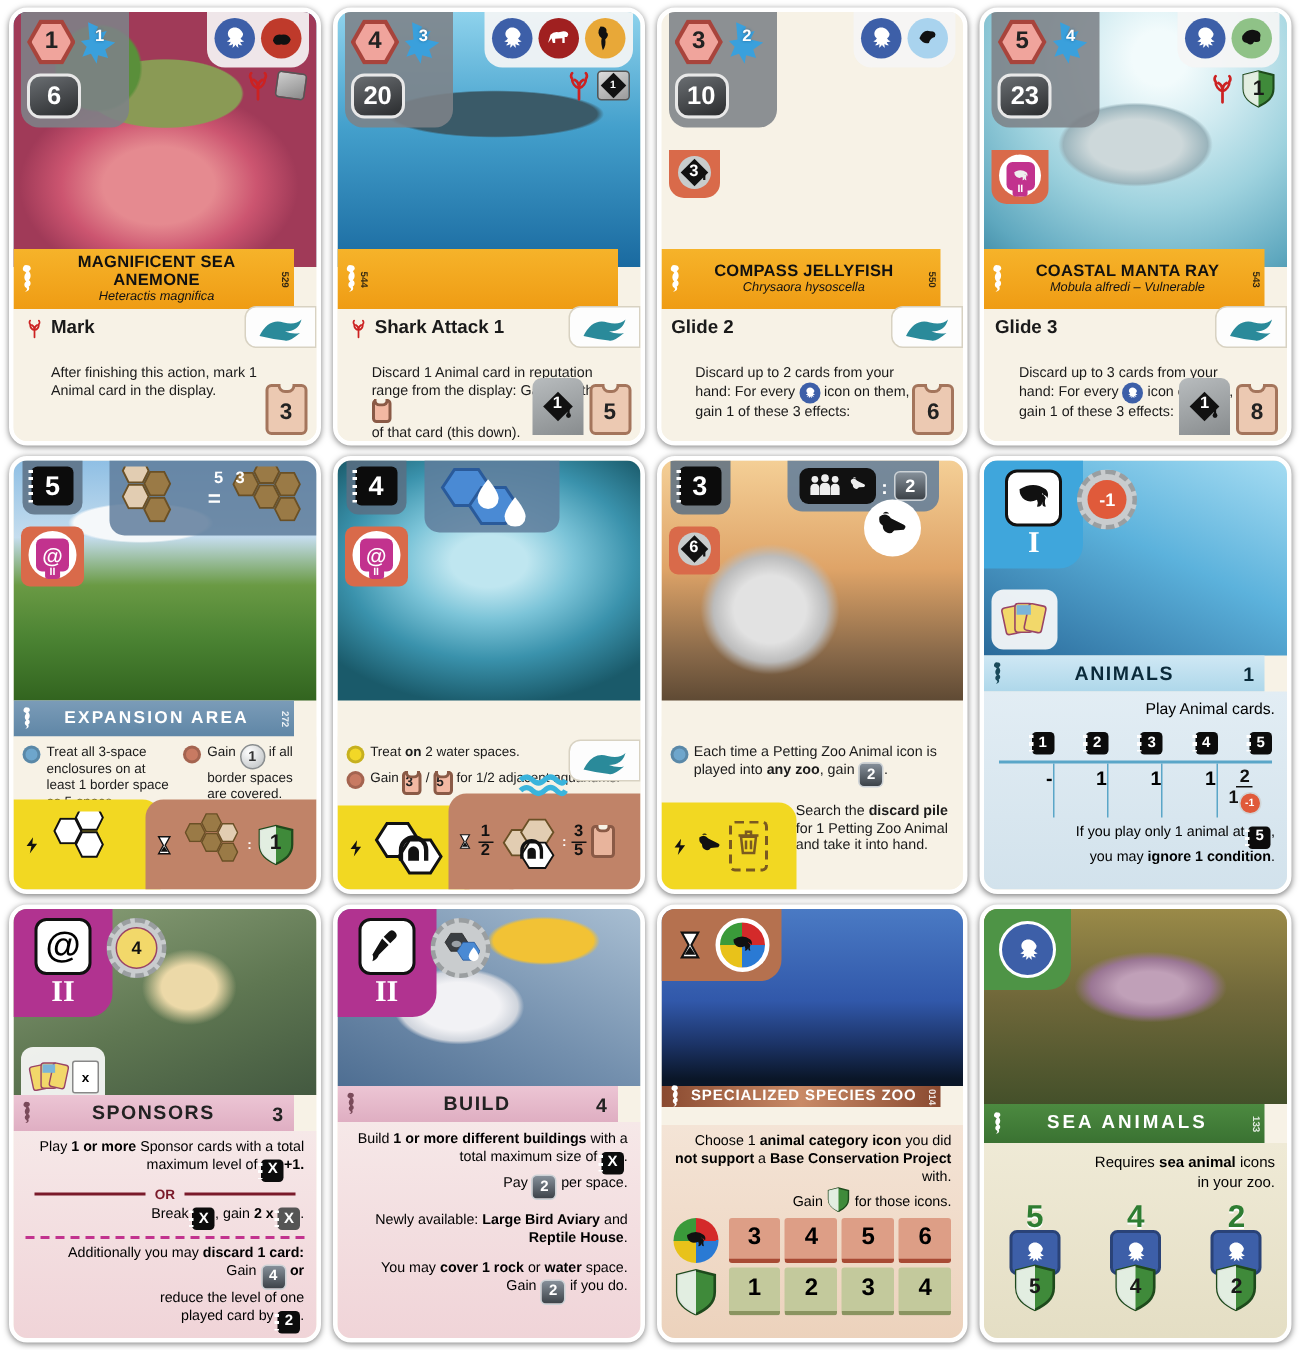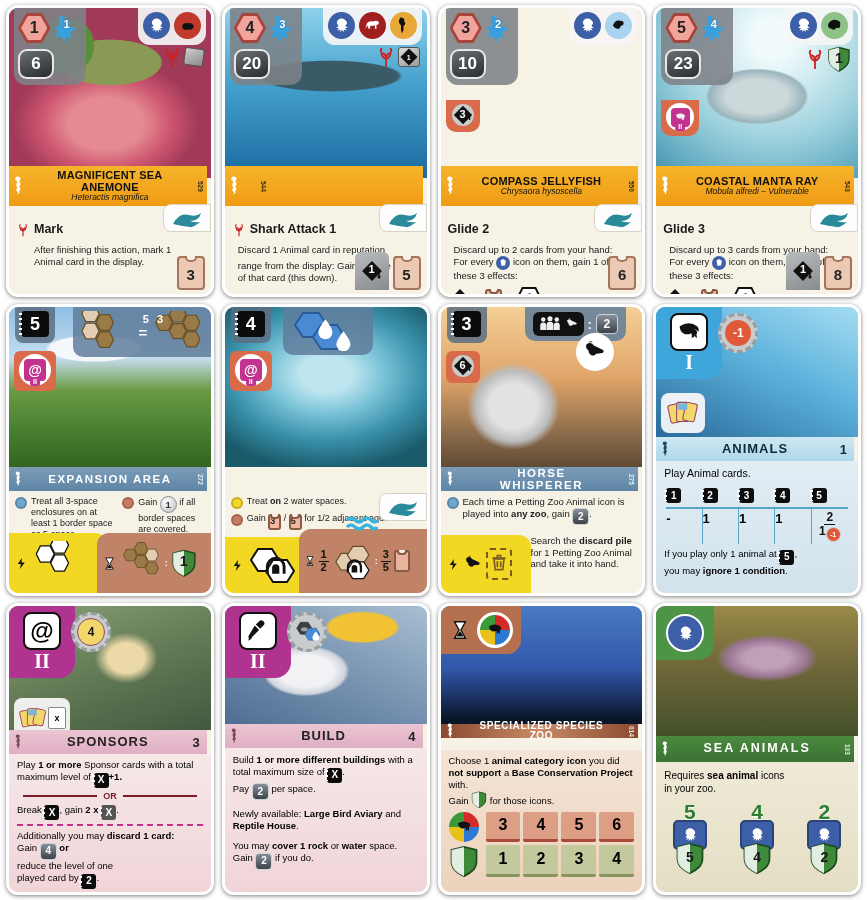--- a/index.html
+++ b/index.html
@@ -31,34 +31,34 @@
   .splash span{position:absolute;left:10px;top:5px;font-weight:700;font-size:11px;color:#fff;text-shadow:0 0 2px #1a6aa0;}
   .strength{margin-top:4px;width:36px;height:30px;border-radius:9px;background:linear-gradient(160deg,#6a6e72,#2a2c2e);border:2px solid #e8e8e8;color:#fff;font-weight:700;font-size:17px;display:flex;align-items:center;justify-content:center;box-sizing:border-box;}
   .subtab{position:absolute;left:5px;background:#d96a4a;border-radius:0 0 10px 10px;padding:3px 5px 5px;display:flex;align-items:center;justify-content:center;}
   
   .tr-strip{position:absolute;top:0;right:5px;background:rgba(245,245,245,.92);border-radius:0 0 12px 12px;padding:4px 5px 6px;display:flex;gap:4px;}
   .circ{width:27px;height:27px;border-radius:50%;display:flex;align-items:center;justify-content:center;}
   .c-octo{background:#3d5fa8;}.c-au{background:#bf3a2b;}.c-bear{background:#a02020;}.c-am{background:#e8a838;}.c-eu{background:#a9d3ee;}.c-as{background:#8fc287;}
   .circ svg{width:19px;height:19px;}
   .reefb{position:absolute;right:7px;display:flex;align-items:center;gap:1px;}
   
-  .tbar{position:absolute;left:0;right:4px;display:flex;align-items:center;padding:0 3px;box-sizing:border-box;gap:21px;}
+  .tbar{position:absolute;left:0;right:15px;display:flex;align-items:center;padding:0 3px;box-sizing:border-box;}
   .tbar.orange{top:158px;height:40px;background:linear-gradient(180deg,#f6b32a,#ef9c14);color:#111;}
   .tmid{flex:1;text-align:center;line-height:1.05;}
   .ttl{font-weight:700;font-size:11px;letter-spacing:.2px;}
   .ttl.small{font-size:10px;}
   .sub{font-style:italic;font-size:8.5px;}
   .tnum{writing-mode:vertical-rl;font-size:6.5px;font-weight:700;opacity:.85;}
   .shorse{width:11px;height:20px;flex:0 0 auto;}
   
-  .abody{position:absolute;left:0;right:0;top:198px;bottom:0;background:#f7f2e6;padding:15px 7px;box-sizing:border-box;font-size:9.5px;color:#1a1a1a;line-height:1.25;}
+  .abody{position:absolute;left:0;right:0;top:198px;bottom:0;background:#f7f2e6;padding:4px 7px;box-sizing:border-box;font-size:9.5px;color:#1a1a1a;line-height:1.25;}
   .wavetile{position:absolute;top:-2px;right:0;width:46px;height:26px;background:#fdfdfd;border-radius:8px 0 0 8px;border:1px solid #d8d2c2;display:flex;align-items:center;justify-content:center;}
   .abname{display:flex;align-items:center;gap:4px;font-weight:700;font-size:12.5px;margin:1px 0 1px;}
   .abname .coral-s{width:14px;height:14px;}
-  .atext{margin:6px;max-width:150px;}
+  .atext{margin:16px;max-width:150px;}
   .atext.full{max-width:170px;}
   .rep-ticket{position:absolute;right:6px;bottom:4px;width:28px;height:34px;background:#ecc9b2;border:2px solid #a4755c;border-radius:4px;display:flex;align-items:flex-end;justify-content:center;font-weight:700;font-size:15px;color:#222;box-sizing:border-box;}
   .rep-ticket::before{content:"";position:absolute;top:-2px;left:50%;transform:translateX(-50%);width:8px;height:4px;background:#f7f2e6;border:2px solid #a4755c;border-top:none;border-radius:0 0 5px 5px;}
   .rep-ticket span{margin-bottom:3px;}
   .graydia{position:absolute;right:38px;bottom:4px;width:34px;height:38px;background:linear-gradient(160deg,#b8bcbe,#888c8e);border-radius:6px 6px 0 0;display:flex;align-items:center;justify-content:center;}
   .dcap{position:relative;width:24px;height:24px;flex:0 0 auto;}
   .dcap svg{position:absolute;inset:0;}
   .dcap span{position:absolute;inset:0;display:flex;align-items:center;justify-content:center;color:#fff;font-weight:700;font-size:11px;padding-bottom:2px;}
   .effrow{display:flex;align-items:center;gap:5px;margin-top:6px;font-weight:700;font-size:13px;}
   .ticketp{position:relative;width:17px;height:21px;background:#f2b8a2;border:2px solid #8a5a46;border-radius:3px;display:flex;align-items:center;justify-content:center;font-weight:700;font-size:11px;color:#222;box-sizing:border-box;}
@@ -95,21 +95,21 @@
   .act-tab .roman{color:#fff;font-weight:700;font-size:20px;line-height:1.1;font-family:"Liberation Serif",serif;}
   .tab-blue{background:#3fa6dc;}
   .tab-mag{background:#b13390;}
   .disc{position:absolute;width:40px;height:40px;border-radius:50%;background:#c9ccce;border:3px dashed #9a9ea0;display:flex;align-items:center;justify-content:center;box-sizing:border-box;}
   .disc .inner{width:26px;height:26px;border-radius:50%;background:#e05a3a;color:#fff;font-weight:700;font-size:12px;display:flex;align-items:center;justify-content:center;}
   .tbar.ltblue{background:linear-gradient(180deg,#cfe8f4,#aed7ea);color:#0a2a3a;}
   .tbar.pink{background:linear-gradient(180deg,#ecc5d4,#dfaec2);color:#222;}
   .tbar.copper{background:linear-gradient(90deg,#8a4a30,#c98a66 50%,#8a4a30);color:#fff;}
   .tbar.green{background:linear-gradient(180deg,#4c8a40,#3a7232);color:#fff;}
   .slotnum{font-weight:700;font-size:13px;padding-right:4px;}
-  .actbody{position:absolute;left:0;right:0;bottom:0;box-sizing:border-box;text-align:left;}
+  .actbody{position:absolute;left:0;right:0;bottom:0;box-sizing:border-box;text-align:right;}
   .bd-blue{background:linear-gradient(180deg,#e2edf4,#d2e2ec);}
   .bd-pink{background:linear-gradient(180deg,#f6e8e8,#f0d4d8);}
   .bd-copper{background:linear-gradient(180deg,#f4e4d6,#ecd2bc);}
   .bd-sand{background:linear-gradient(180deg,#efead6,#e4dec4);}
   .tbl{display:grid;grid-template-columns:repeat(5,1fr);margin:4px 10px 0;border-top:2px solid #5aa6c8;}
   .tbl .hcell:last-child,.tbl .vcell:last-child{border-right:none;}
   .tbl .vcell{font-weight:700;font-size:13px;padding:2px 0;border-right:1.5px solid #5aa6c8;min-height:30px;}
   .hrow{display:grid;grid-template-columns:repeat(5,1fr);margin:0 10px;}
   .minidisc{display:inline-flex;align-items:center;justify-content:center;width:13px;height:13px;border-radius:50%;background:#e05a3a;border:1.5px solid #d0d4d6;color:#fff;font-weight:700;font-size:7px;vertical-align:-2px;}
   .ordiv{display:flex;align-items:center;gap:6px;margin:3px 14px;color:#7a1a2a;font-weight:700;font-size:9px;}
@@ -782,29 +782,20 @@
     <div class="subtab" style="top:44px;border-radius:6px">
       <div class="dcap">
           <svg viewBox="0 0 24 24">
             <circle cx="12" cy="12" r="11" fill="#c8cccc"></circle>
             <rect x="5.5" y="5.5" width="13" height="13" fill="#111" transform="rotate(45 12 12)"></rect>
             <path d="M18.5 12v5" stroke="#111" stroke-width="1.5"></path>
           </svg>
           <span>6</span>
         </div>
     </div>
-    <div class="tbar blue">
-      <svg class="shorse" viewBox="0 0 12 24" style="color:#fff;height:16px">
-          <use href="#s-horse"></use>
-        </svg>
-      <div class="tmid">
-          <div class="ttl">HORSE WHISPERER</div>
-        </div>
-      <div class="tnum">275</div>
-    </div>
     <div class="sbody" style="font-size:9.5px">
       <div class="bullet">
           <span class="dot b"></span>
           <span><span>Each time a Petting Zoo Animal icon is played into</span> <b>any zoo</b><span>, gain</span> <span class="money">
               <span>2</span>
             </span><span>.</span></span>
         </div>
       <div class="bullet" style="margin-left:68px;margin-top:10px">
           <span class="dot y"></span>
           <span><span>Search the</span> <b>discard pile</b> <span>for 1 Petting Zoo Animal and take it into hand.</span></span>

